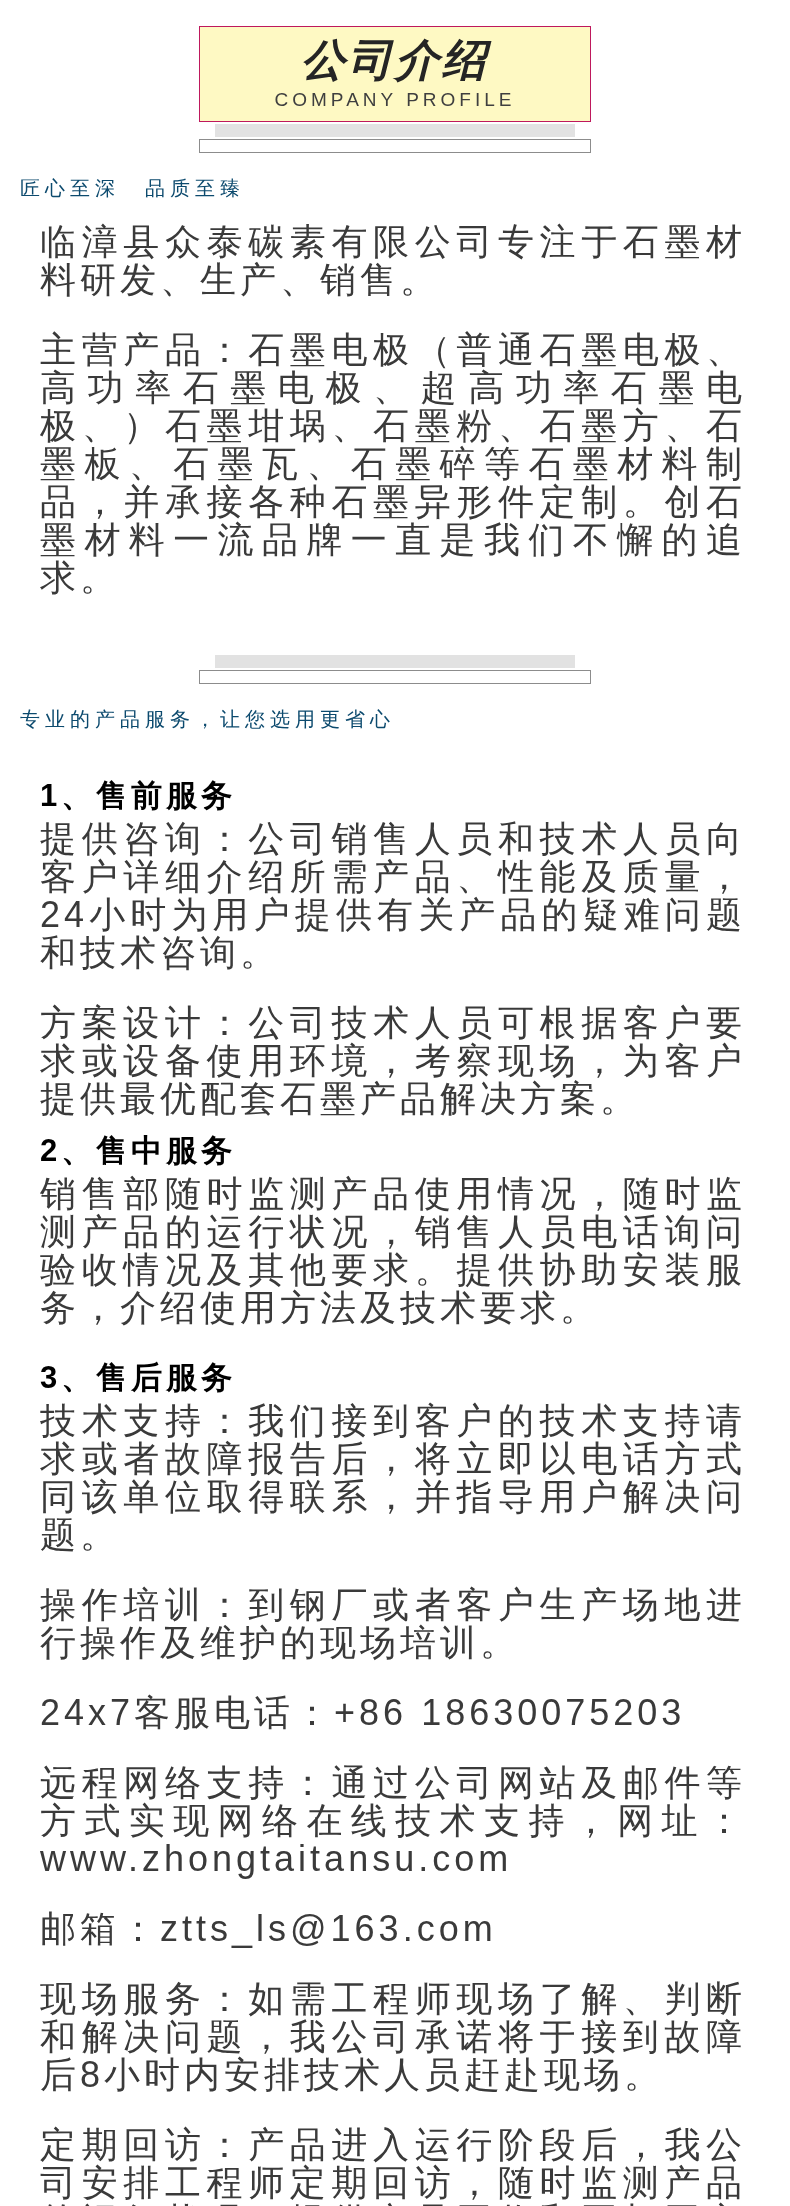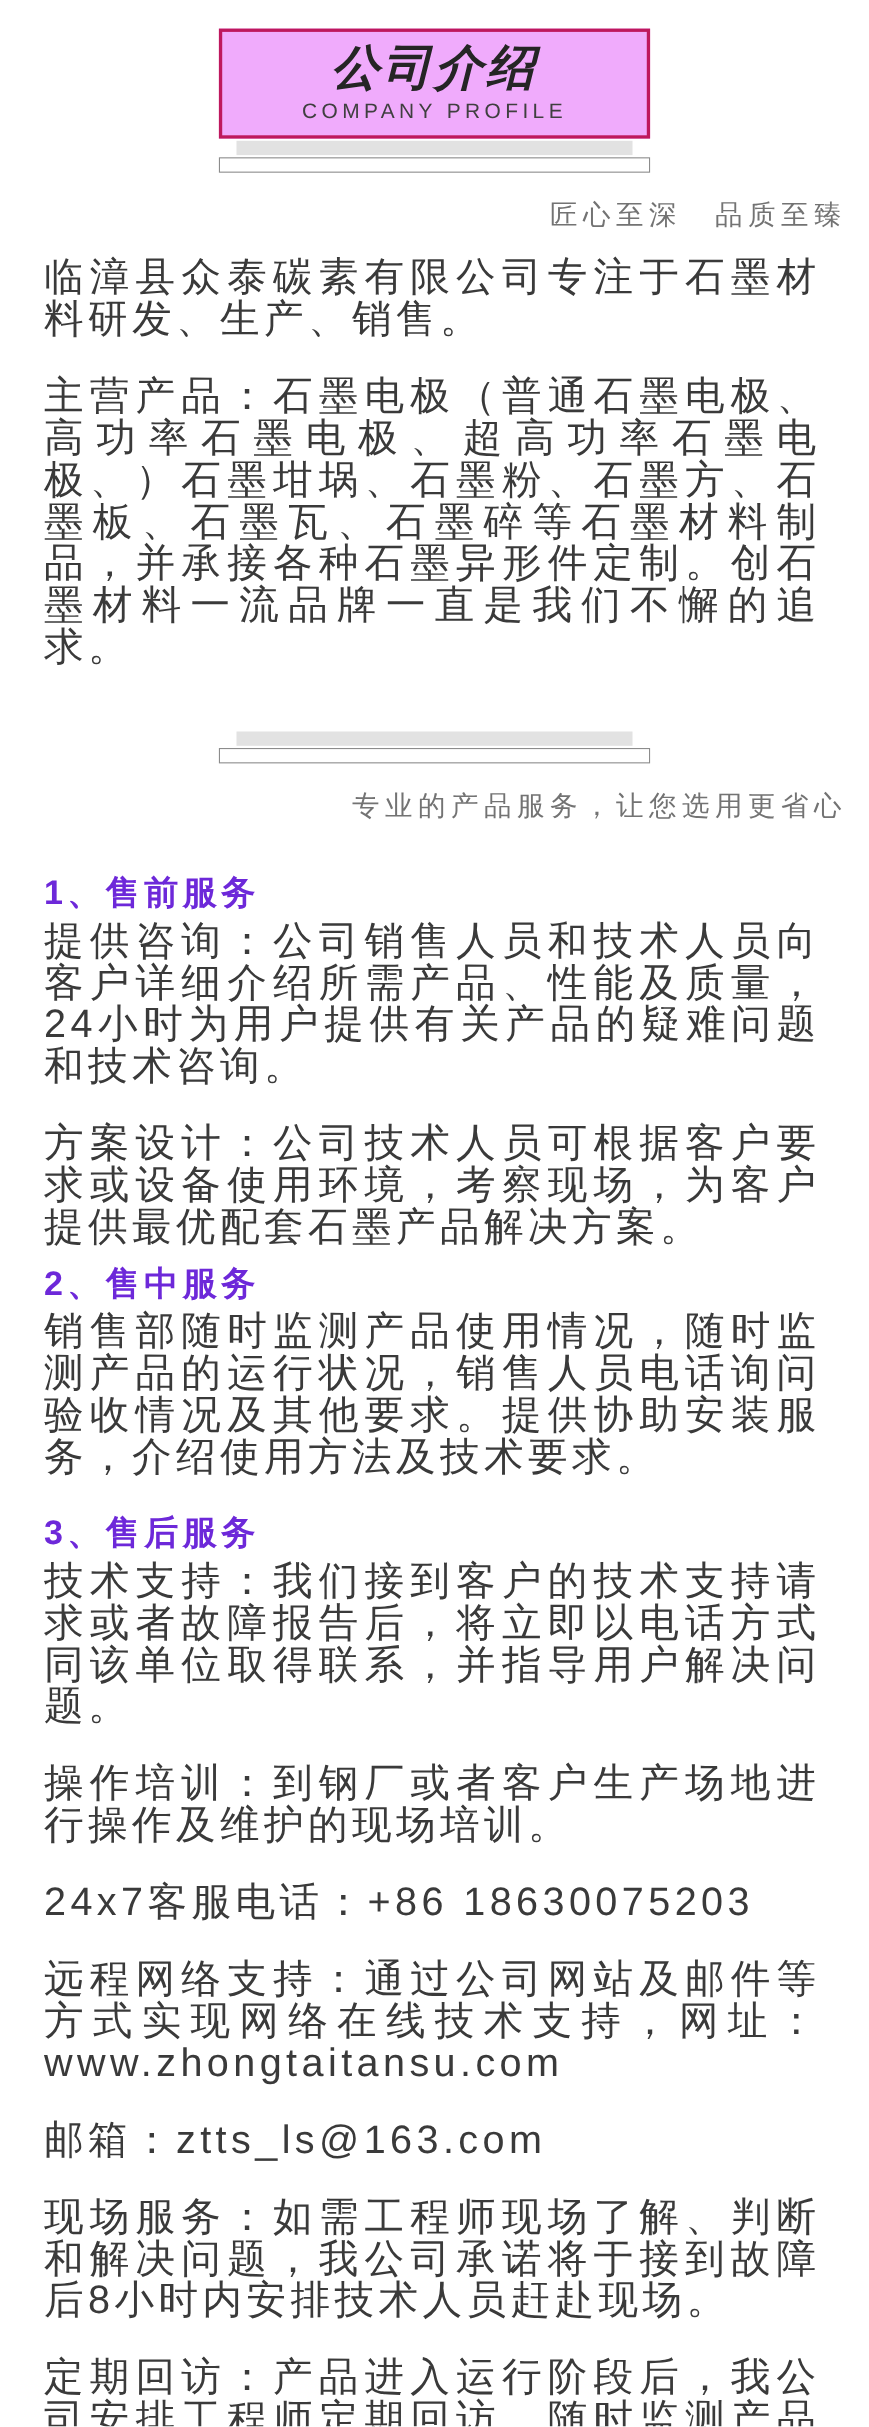--- a/index.html
+++ b/index.html
@@ -12,22 +12,22 @@
     overflow: hidden;
     font-family: "Liberation Sans", "DejaVu Sans", sans-serif;
     color: #3a3a3a;
   }
 
   
   .banner { width: 392px; margin: 0 auto; }
   .banner.first  { padding-top: 26px; }
   .banner.second { padding-top: 24px; }
   .banner-box {
-    border: 3px solid #be185d;
-    background: #f0abfc;
+    border: 1px solid #be185d;
+    background: #fef9c3;
     text-align: center;
     padding: 8px 0 10px;
   }
   .banner-title {
     font-size: 44px;
     line-height: 1.15;
     font-weight: 800;
     font-style: italic;
     letter-spacing: 3px;
     color: #252525;
@@ -45,24 +45,24 @@
   }
   .banner-linebar {
     height: 12px;
     border: 1px solid #8c8c8c;
     margin-top: 2px;
     background: #ffffff;
   }
 
   
   .tagline {
-    text-align: right;
-    font-size: 25px;
+    text-align: left;
+    font-size: 20px;
     letter-spacing: 5px;
-    color: #737373;
+    color: #0c4a6e;
     margin: 22px 20px 0;
     white-space: pre;
   }
 
   
   .body {
     font-size: 36px;
     line-height: 38px;
     letter-spacing: 4px;
     color: #3a3a3a;
@@ -73,21 +73,21 @@
   .body.after-tagline { margin-top: 21px; }
   .body.tight { margin-bottom: 7px; }
   .body.no-gap { margin-bottom: 0; margin-top: 32px; }
 
   
   .sec-heading {
     font-size: 31px;
     line-height: 1.2;
     font-weight: 700;
     letter-spacing: 4px;
-    color: #6d28d9;
+    color: #000000;
     margin: 14px 44px 6px 40px;
   }
   .sec-heading.first { margin-top: 44px; }
 </style>
 </head>
 <body>
 
 <div class="page">
 
   <section>

